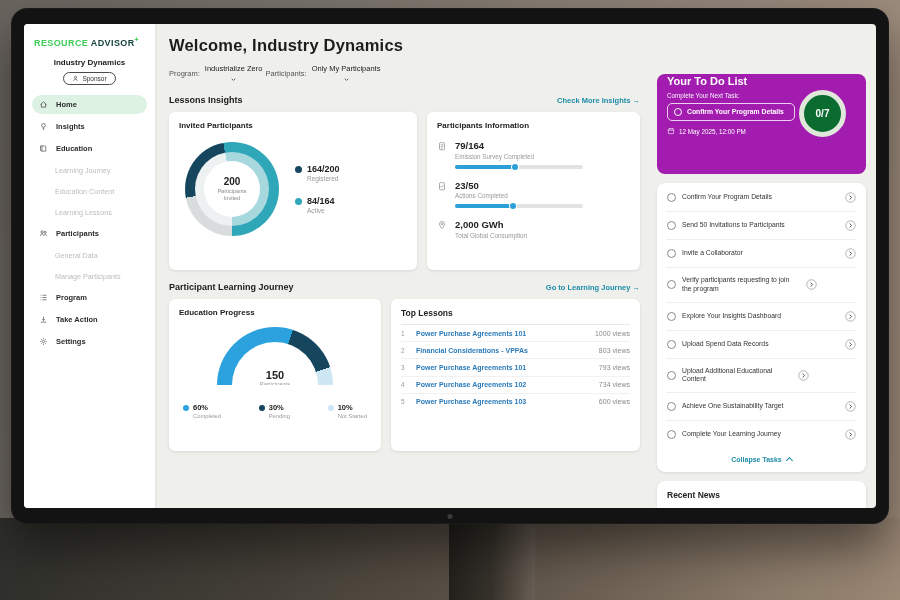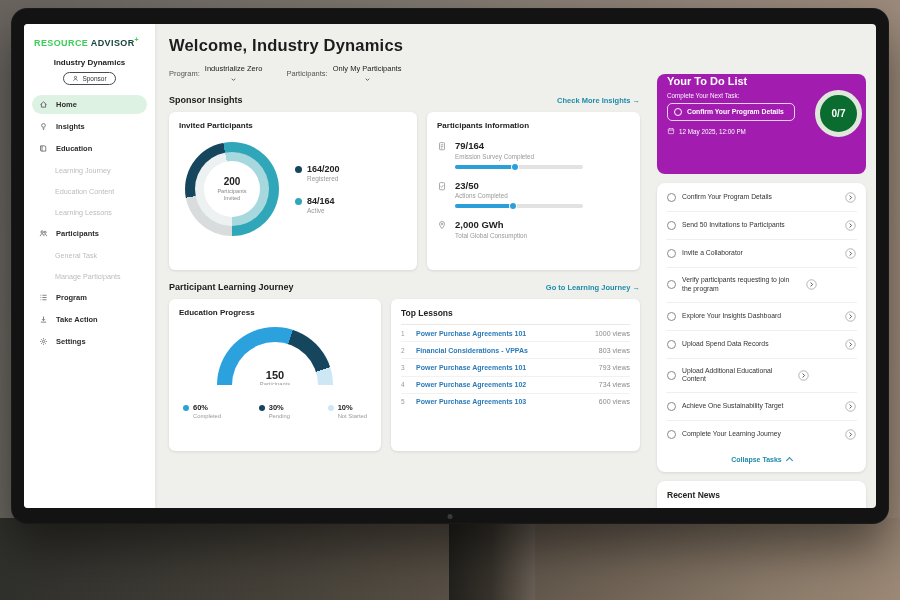--- a/index.html
+++ b/index.html
@@ -32,21 +32,21 @@
   .nav { display:flex; flex-direction:column; gap:3px; }
   .nav-item { display:flex; align-items:center; gap:8px; padding:5px 7px; font-size:7.5px;
     font-weight:bold; color:#2b2b2b; border-radius:12px; cursor:pointer; }
   .nav-item.active { background:#def2e4; }
   .nav-item .nicon { color:#474747; display:flex; }
   .nav-sub { padding:4.5px 7px 4.5px 23px; font-size:7.2px; color:#bcbcbc; cursor:pointer; }
 
   
   .main { flex:1; padding:12px 17px 0 14px; min-width:0; }
   .welcome { font-size:16.5px; font-weight:bold; color:#1c1c1c; letter-spacing:.2px; }
-  .filters { display:flex; gap:24px; margin-top:9px; align-items:center; }
+  .filters { display:flex; gap:3px; margin-top:9px; align-items:center; }
   .filter { display:flex; align-items:center; gap:5px; font-size:7.5px; color:#555; }
   .fval { font-weight:normal; color:#222; display:flex; align-items:center; gap:3px; cursor:pointer;flex-direction:column; }
   .sec-row { display:flex; justify-content:space-between; align-items:center; margin-top:12px; margin-bottom:7px; }
   .sec-title { font-size:9px; font-weight:bold; color:#1b1b1b; }
   .sec-link { font-size:7.5px; font-weight:bold; color:#1e8ca8; cursor:pointer; }
   .sec-link::after { content:" \2192"; }
   .cards { display:flex; gap:10px; }
   .card { background:#fff; border-radius:6px; box-shadow:0 1px 3px rgba(0,0,0,.1); padding:9px 10px; }
   .card-title { font-size:8px; font-weight:bold; color:#222; }
 
@@ -102,21 +102,21 @@
   
   .rightpanel { width:219px; flex-shrink:0; padding:14px 10px 0 0; }
   .todo-green { background:#a21caf; border-radius:8px; padding:1px 10px; color:#fff; position:relative; height:100px;margin-top:36px; }
   .todo-title { font-size:11px; font-weight:bold; }
   .todo-sub { font-size:6.3px; margin-top:5px; opacity:.95; }
   .todo-next { margin-top:4px; border:1px solid rgba(255,255,255,.8); border-radius:5px;
     padding:4px 6px; display:flex; align-items:center; gap:5px; width:128px; cursor:pointer; }
   .todo-next-label { font-size:6.8px; font-weight:bold; line-height:1.2; }
   .ccirc { width:8px; height:8px; border:1px solid #fff; border-radius:50%; flex-shrink:0; }
   .todo-due { display:flex; align-items:center; gap:4px; margin-top:6px; font-size:6.3px; }
-  .ring { position:absolute; right:4px; top:16px; width:47px; height:47px; border-radius:50%;
+  .ring { position:absolute; right:20px; top:16px; width:47px; height:47px; border-radius:50%;
     background:#0b6c30; border:5px solid #dfe8da; display:flex; align-items:center; justify-content:center;
     font-size:10px; font-weight:bold; }
   .task-card { background:#fff; border-radius:8px; margin-top:9px; padding:1px 9px; box-shadow:0 1px 3px rgba(0,0,0,.1); }
   .task-row { display:flex; align-items:center; gap:6px; padding:8px 1px; border-bottom:1px solid #efefef; cursor:pointer; }
   .task-check { width:9px; height:9px; border:1px solid #8a8a8a; border-radius:50%; flex-shrink:0; }
   .task-label { flex:1; font-size:6.8px; color:#333; line-height:1.3; }
   .task-go { flex-shrink:0; display:flex; }
   .collapse-row { padding:8px; display:flex; align-items:center; justify-content:center; gap:5px;
     font-size:7px; font-weight:bold; color:#1e8ca8; cursor:pointer; }
   .chev-up { width:5px; height:5px; border-left:1.2px solid #1e8ca8; border-top:1.2px solid #1e8ca8;
@@ -183,21 +183,21 @@
         <div class="nav-item">
           <span class="nicon">
               <svg viewBox="0 0 12 12" width="9" height="9">
                 <circle cx="4.2" cy="4" r="1.6" fill="none" stroke="currentColor" stroke-width=".9"></circle>
                 <circle cx="8.2" cy="4.4" r="1.3" fill="none" stroke="currentColor" stroke-width=".9"></circle>
                 <path d="M1.8 9.5 c0-1.8 1-2.8 2.4-2.8 s2.4 1 2.4 2.8 M7.2 7 c1.6-.3 3 .8 3 2.5" fill="none" stroke="currentColor" stroke-width=".9"></path>
               </svg>
             </span>
           <span>Participants</span>
         </div>
-        <div class="nav-sub">General Task</div>
+        <div class="nav-sub">General Data</div>
         <div class="nav-sub">Manage Participants</div>
         <div class="nav-item">
           <span class="nicon">
               <svg viewBox="0 0 12 12" width="9" height="9">
                 <path d="M2 3 h1 M4.5 3 h5.5 M2 6 h1 M4.5 6 h5.5 M2 9 h1 M4.5 9 h5.5" stroke="currentColor" stroke-width=".9"></path>
               </svg>
             </span>
           <span>Program</span>
         </div>
         <div class="nav-item">
@@ -242,21 +242,21 @@
             <span>
                 <svg viewBox="0 0 10 10" width="7" height="7">
                   <path d="M2.5 3.8 L5 6.3 L7.5 3.8" fill="none" stroke="#444" stroke-width="1.2"></path>
                 </svg>
               </span>
           </span>
         </div>
       </div>
 
       <div class="sec-row">
-        <span class="sec-title">Sponsor Insights</span>
+        <span class="sec-title">Lessons Insights</span>
         <span class="sec-link">Check More Insights</span>
       </div>
 
       <div class="cards">
         <div class="card invited-card">
           <div class="card-title">Invited Participants</div>
           <div class="invited-body">
             <div class="donut">
               <div class="donut-hole">
                 <span class="donut-val">200</span>

